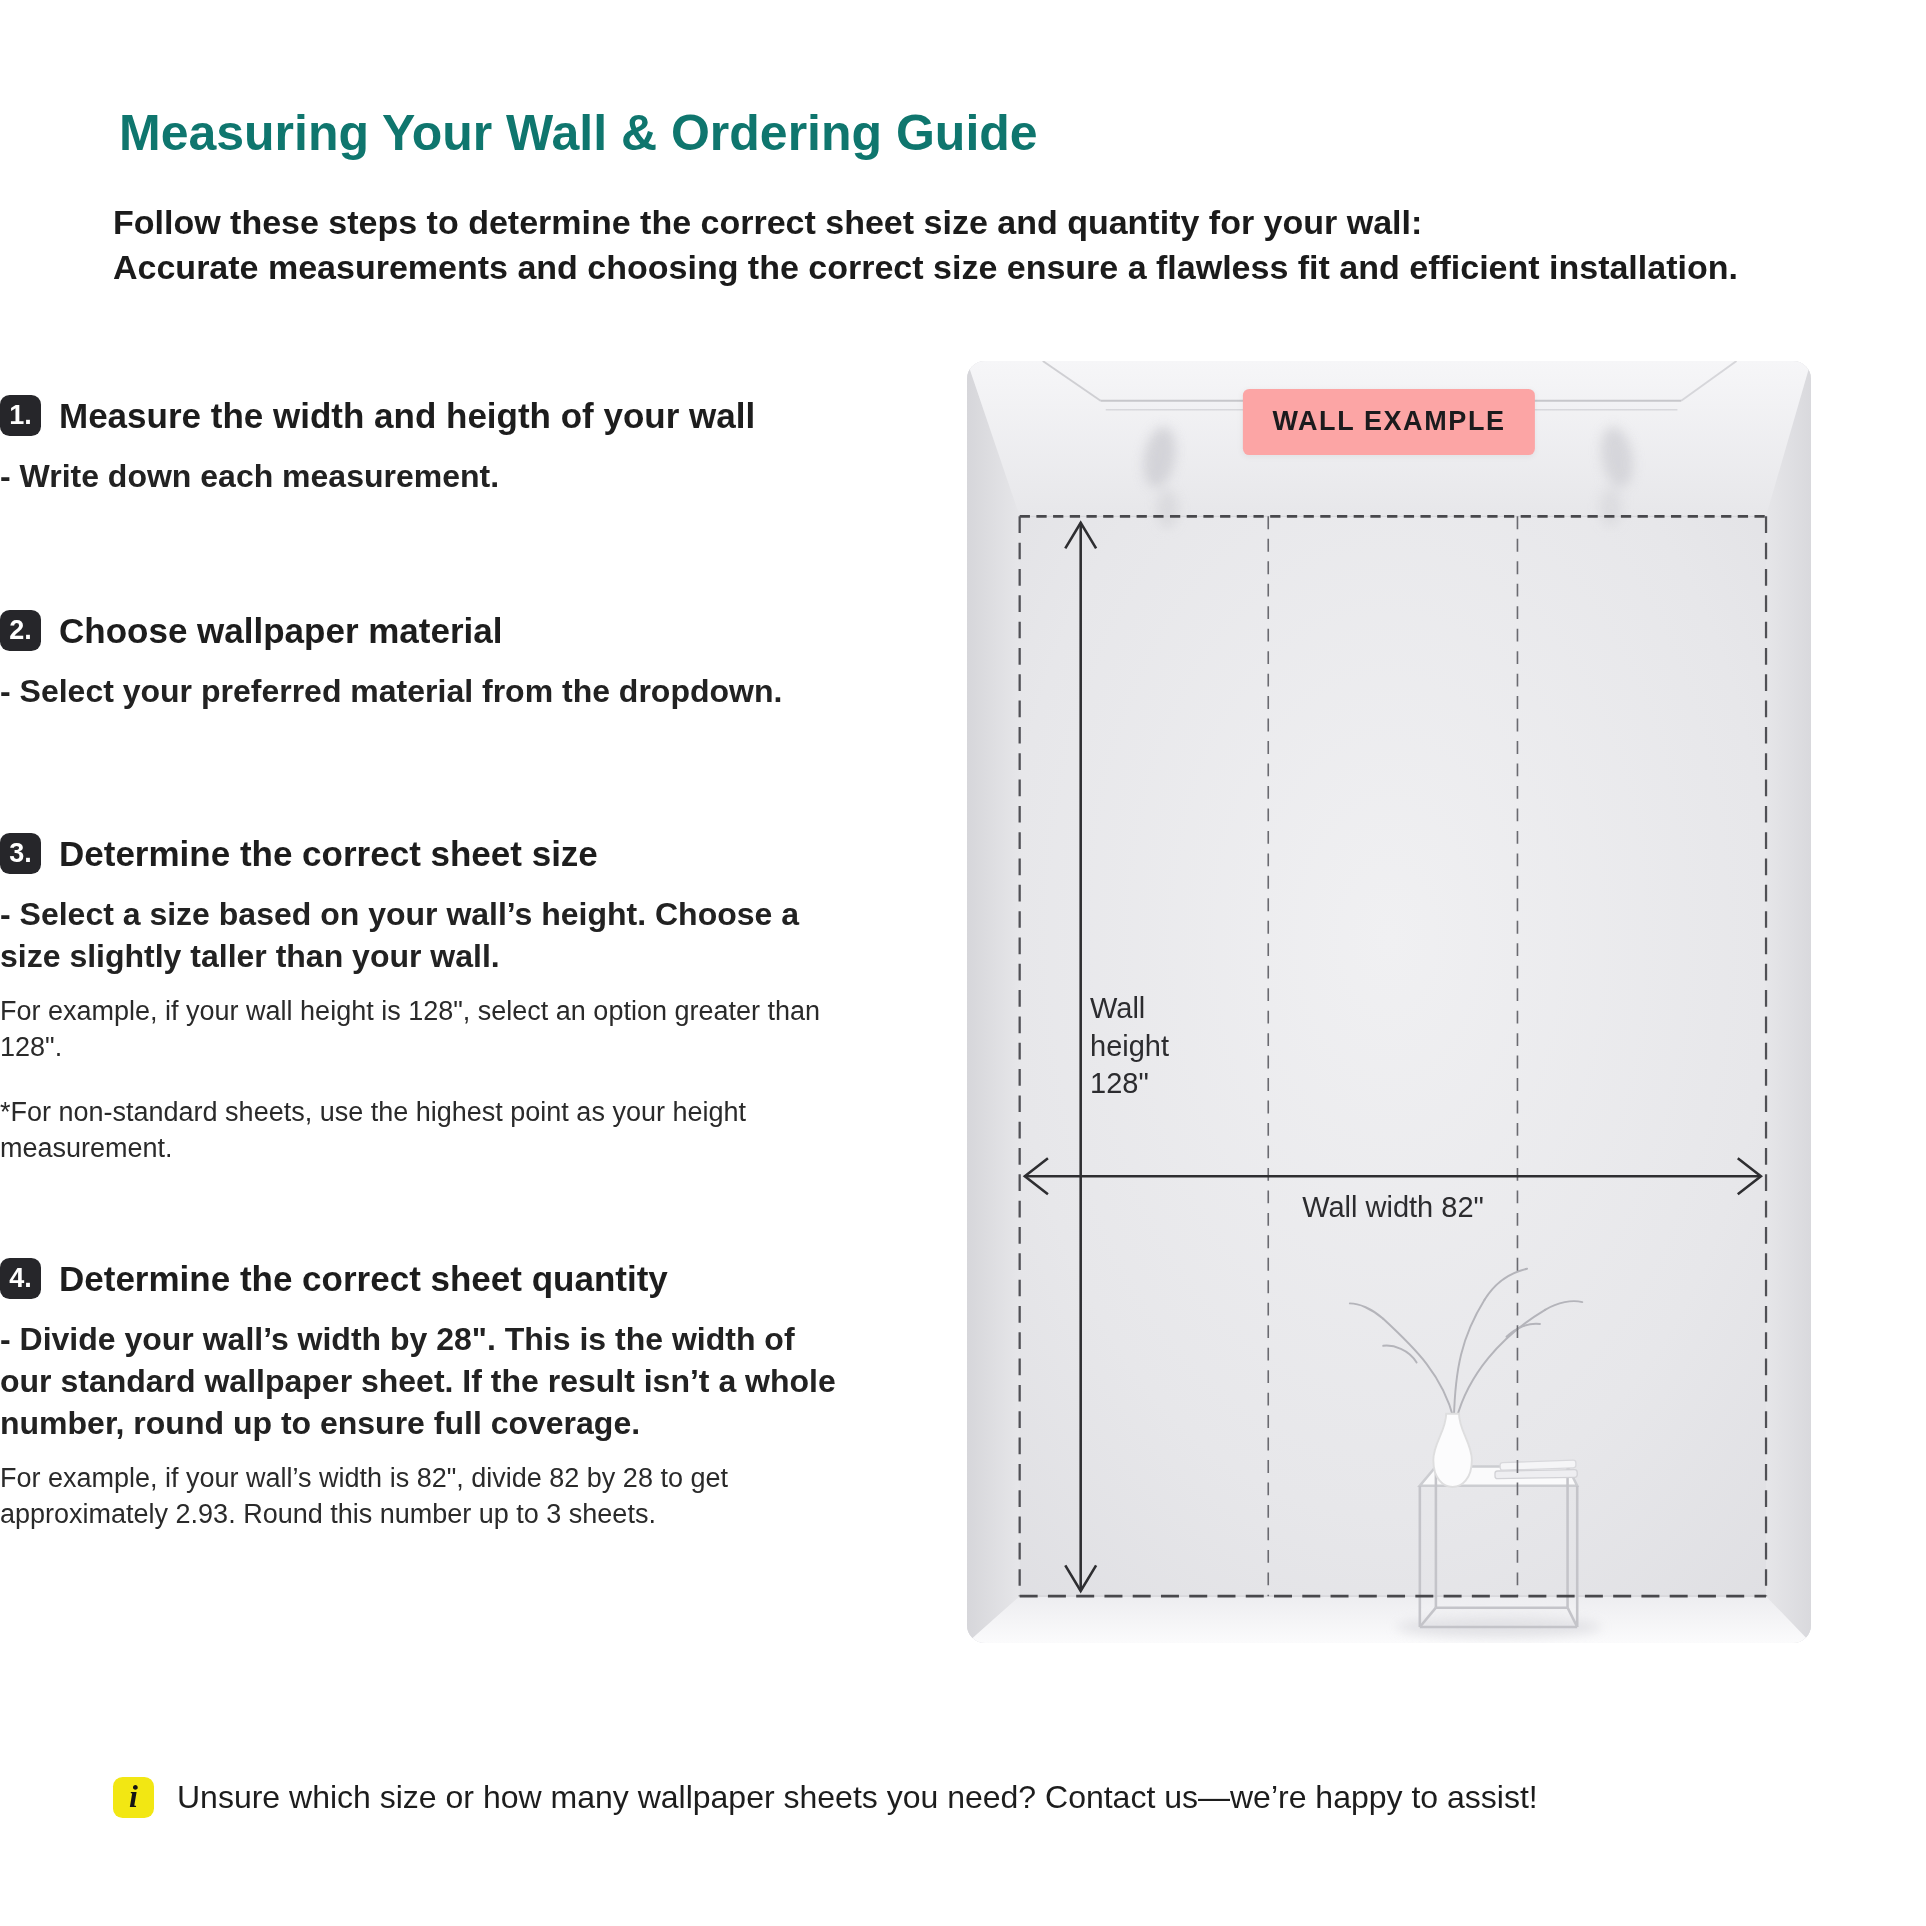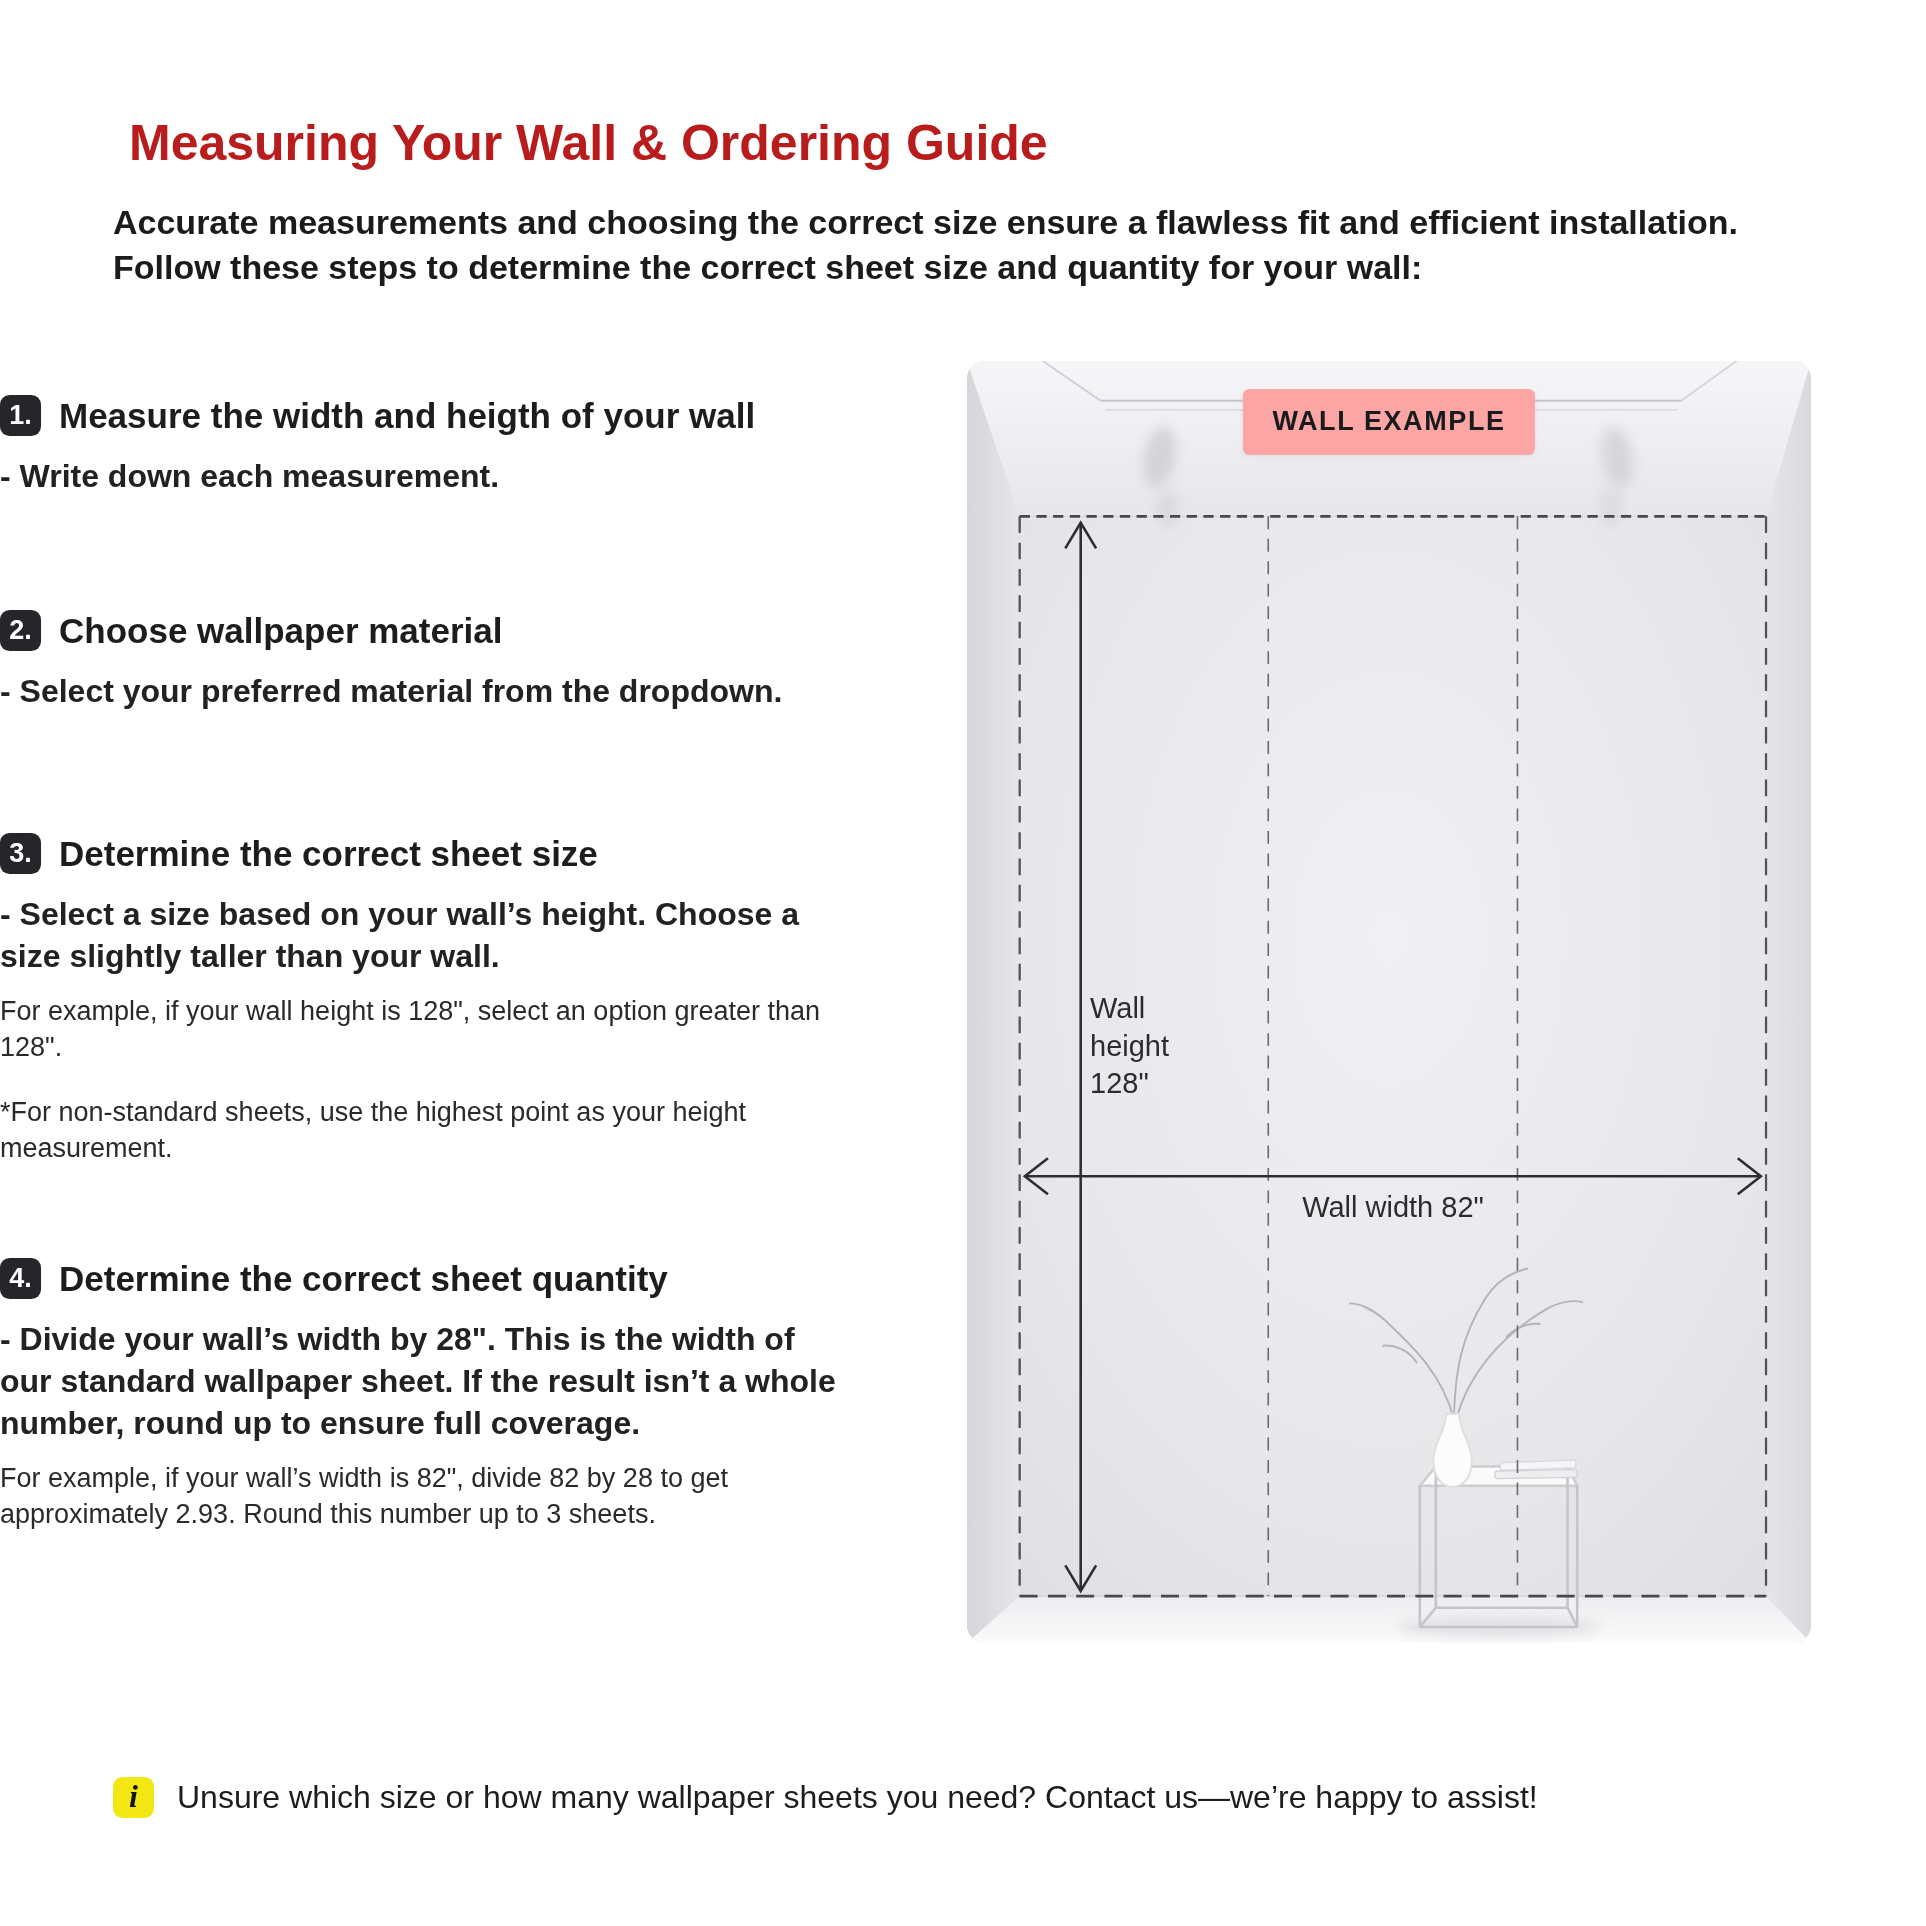--- a/index.html
+++ b/index.html
@@ -1,22 +1,22 @@
 <!DOCTYPE html>
 <html style="font-size:10.3px"><head>
 <meta charset="utf-8">
 <style>
   html,body{margin:0;padding:0;background:#ffffff;}
   .page{
     position:relative;width:1926px;height:1926px;background:#ffffff;overflow:hidden;
     font-family:"Liberation Sans",sans-serif;color:#1e1e1e;
   }
   .page-title{
-    position:absolute;left:113px;top:98px;margin:16px;
-    font-size:50px;font-weight:bold;color:#b91c1c;letter-spacing:0;
+    position:absolute;left:113px;top:98px;margin:6px;
+    font-size:50px;font-weight:bold;color:#0f766e;letter-spacing:0;
   }
   .intro{
     position:absolute;left:113px;top:200px;width:1721px;
     font-size:34px;font-weight:bold;color:#1b1b1b;line-height:1.33;
   }
   .step{position:absolute;left:0;width:847px;}
   .step-1{top:395px;}
   .step-2{top:610px;}
   .step-3{top:833px;}
   .step-4{top:1258px;}
@@ -67,22 +67,22 @@
   .footer-text .bold{font-weight:normal;}
 </style>
 </head>
 <body>
 
 <div class="page">
 
   <h1 class="page-title">Measuring Your Wall &amp; Ordering Guide</h1>
 
   <div class="intro">
+    <div>Follow these steps to determine the correct sheet size and quantity for your wall:</div>
     <div>Accurate measurements and choosing the correct size ensure a flawless fit and efficient installation.</div>
-    <div>Follow these steps to determine the correct sheet size and quantity for your wall:</div>
   </div>
 
   <div class="step step-1">
     <div class="step-head">
       <div class="step-badge">1.</div>
       <h2 class="step-title">Measure the width and heigth of your wall</h2>
     </div>
     <p class="step-body">- Write down each measurement.</p>
   </div>
 

